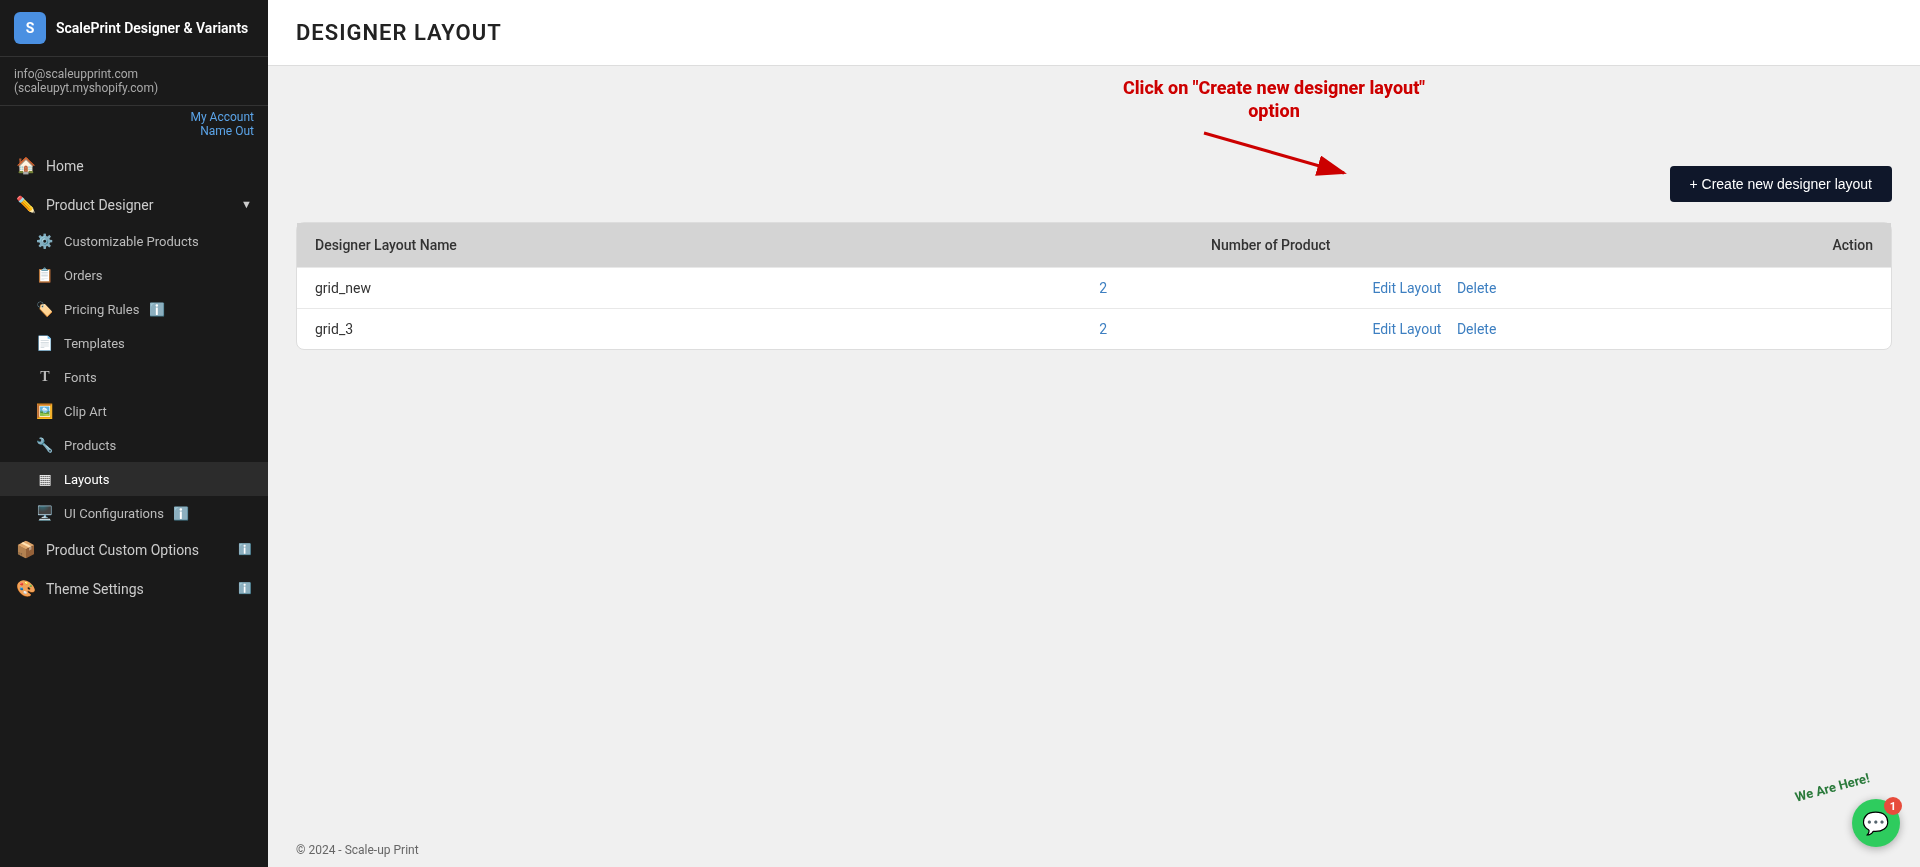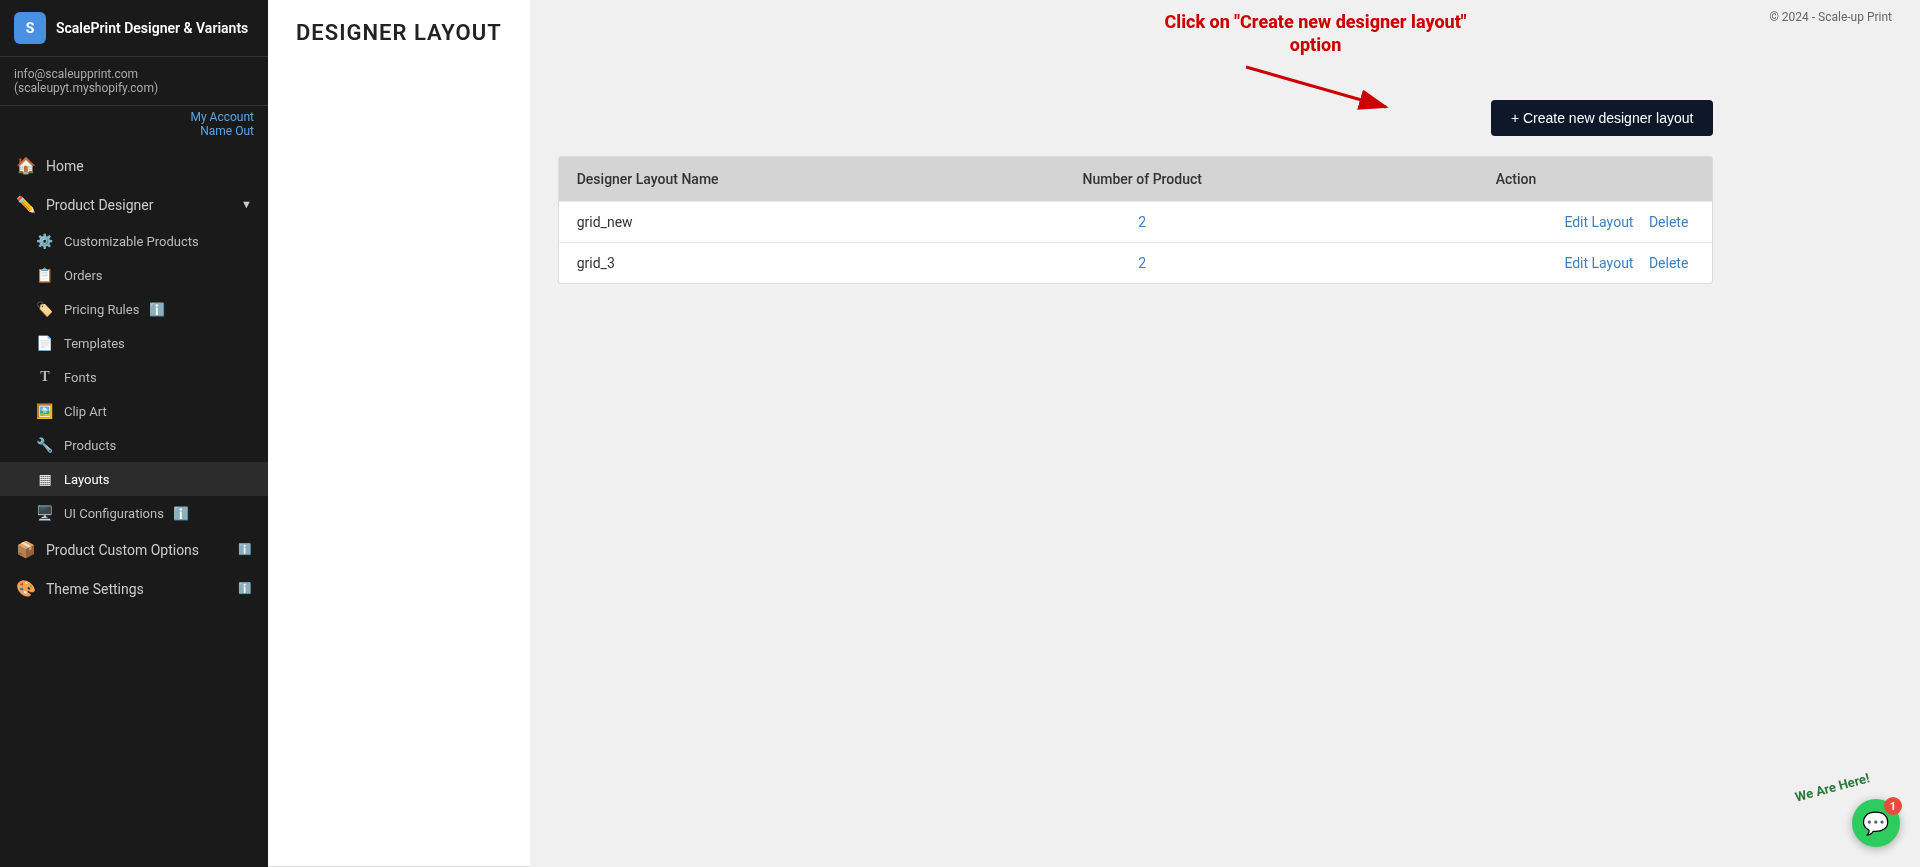--- a/index.html
+++ b/index.html
@@ -68,21 +68,21 @@
       cursor: pointer;
       font-size: 13px;
     }
     .nav-sub-item.active { background: #2c2c2c; color: #fff; }
     .nav-sub-item .nav-icon { font-size: 14px; width: 18px; text-align: center; }
 
     
     .main {
       flex: 1;
       display: flex;
-      flex-direction: row;
+      flex-direction: column;
       height: 100%;
       overflow: hidden;
       background: #f0f0f0;
     }
 
     .page-header {
       background: #fff;
       padding: 20px 28px;
       border-bottom: 1px solid #ddd;
     }
@@ -139,48 +139,48 @@
       font-size: 14px;
       border-radius: 4px;
       cursor: pointer;
       font-weight: 500;
     }
 
     
     .table-container {
       background: #fff;
       border: 1px solid #ddd;
-      border-radius: 3px;
+      border-radius: 8px;
     }
     .data-table {
       width: 100%;
       border-collapse: collapse;
     }
     .data-table thead tr {
       background: #d4d4d4;
     }
     .data-table thead th {
       padding: 14px 18px;
       text-align: left;
       font-size: 14px;
       font-weight: 500;
       color: #333;
     }
-    .data-table thead th.center { text-align: center; }
+    .data-table thead th.center { text-align: right; }
     .data-table tbody tr {
       border-top: 1px solid #e8e8e8;
     }
     .data-table tbody td {
       padding: 12px 18px;
       font-size: 14px;
       color: #333;
       margin-top: 12px;
     }
     .data-table tbody td.center { text-align: center; }
-    .data-table tbody td.actions { text-align: right; }
+    .data-table tbody td.actions { text-align: left; }
     .cell-link {
       color: #3d7fc1;
       text-decoration: none;
       cursor: pointer;
     }
     .action-link {
       color: #3d7fc1;
       text-decoration: none;
       cursor: pointer;
       margin: 0 6px;

